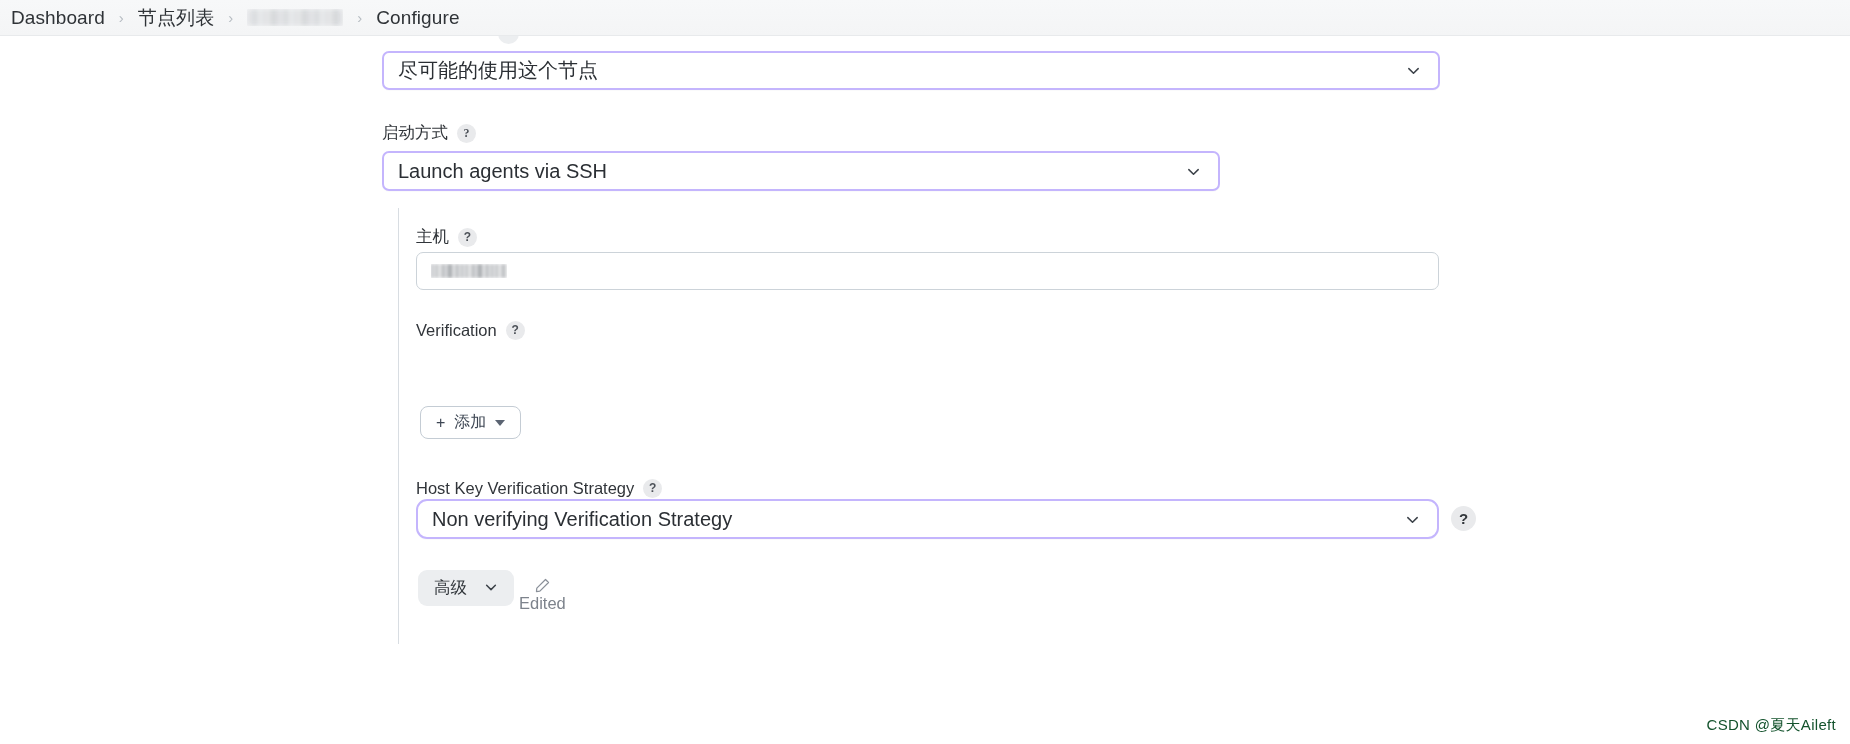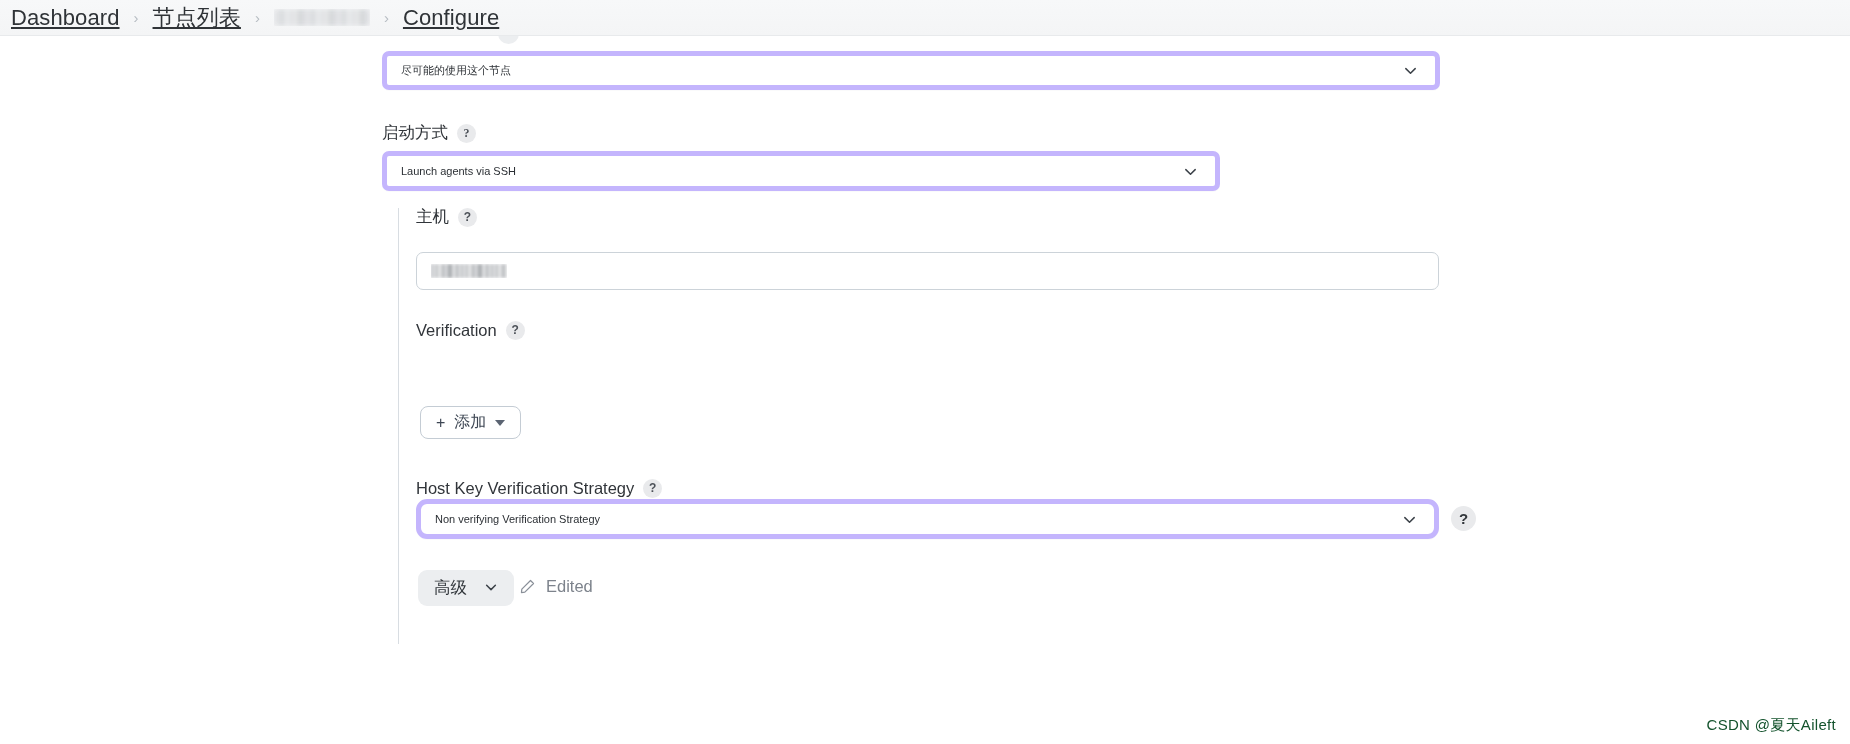--- a/index.html
+++ b/index.html
@@ -17,26 +17,25 @@
     top: 0; left: 0;
     width: 1850px; height: 36px;
     background: linear-gradient(to bottom, #f7f8f9 0%, #f4f5f6 100%);
     border-bottom: 1px solid #e8eaec;
     display: flex;
     align-items: center;
     padding-left: 11px;
     z-index: 20;
   }
   .crumb {
-    font-size: 22px;
+    font-size: 19px;
     color: #2f3337;
     letter-spacing: .1px;
     white-space: nowrap;
     cursor: pointer;
-    text-decoration: underline;
   }
   .crumb.plain { cursor: default; }
   .crumb-sep {
     color: #b6bcc2;
     font-size: 15px;
     margin: 0 14px;
     user-select: none;
   }
   .crumb-redacted {
     width: 96px; height: 17px;
@@ -83,26 +82,26 @@
     font-size: 12px;
     font-weight: bold;
     cursor: pointer;
     line-height: 1;
     padding-bottom: 1px;
   }
 
   .select-box {
     position: relative;
     background: #ffffff;
-    border: 5px solid #c4b5fd;
+    border: 2px solid #c4b5fd;
     border-radius: 7px;
     display: flex;
     align-items: center;
     padding: 0 14px;
-    font-size: 11px;
+    font-size: 20px;
     color: #2b2f34;
     cursor: pointer;
     box-shadow: 0 1px 0 rgba(16,22,26,.02);
   }
   .select-box .chev {
     position: absolute;
     right: 17px;
     width: 15px; height: 15px;
     pointer-events: none;
   }
@@ -174,24 +173,25 @@
     background: #eceef0;
     color: #2f3439;
     font-size: 16.5px;
     cursor: pointer;
     padding: 0 16px;
   }
 
   .edited-tag {
     display: inline-flex;
     align-items: center;
-    gap: 10px;
+    gap: 0;
     color: #7d838c;
     font-size: 16.5px;
     cursor: pointer;
+    flex-direction: column;
   }
   .edited-tag svg { display: block; }
 
   .help-circle-btn {
     display: inline-flex;
     align-items: center;
     justify-content: center;
     width: 25px; height: 25px;
     border-radius: 50%;
     background: #e9eaec;
@@ -260,21 +260,21 @@
     <span class="chev">
       <svg viewBox="0 0 16 16" width="15" height="15">
           <path d="M3 6 L8 11 L13 6" fill="none" stroke="#3c4249" stroke-width="1.6" stroke-linecap="round" stroke-linejoin="round"></path>
         </svg>
     </span>
   </div>
 
   <div class="nested-block" style="left:398px; top:172px; width:1060px; height:436px;">
   </div>
 
-  <div class="field-label" style="position:absolute; left:416px; top:170px;">
+  <div class="field-label" style="position:absolute; left:416px; top:190px;">
     <span>主机</span>
     <span class="help-badge">?</span>
   </div>
 
   <div class="text-input" style="position:absolute; left:416px; top:216px; width:1023px; height:38px;">
     <span class="redacted-value"></span>
   </div>
 
   <div class="field-label" style="position:absolute; left:416px; top:285px;">
     <span>Verification</span>

